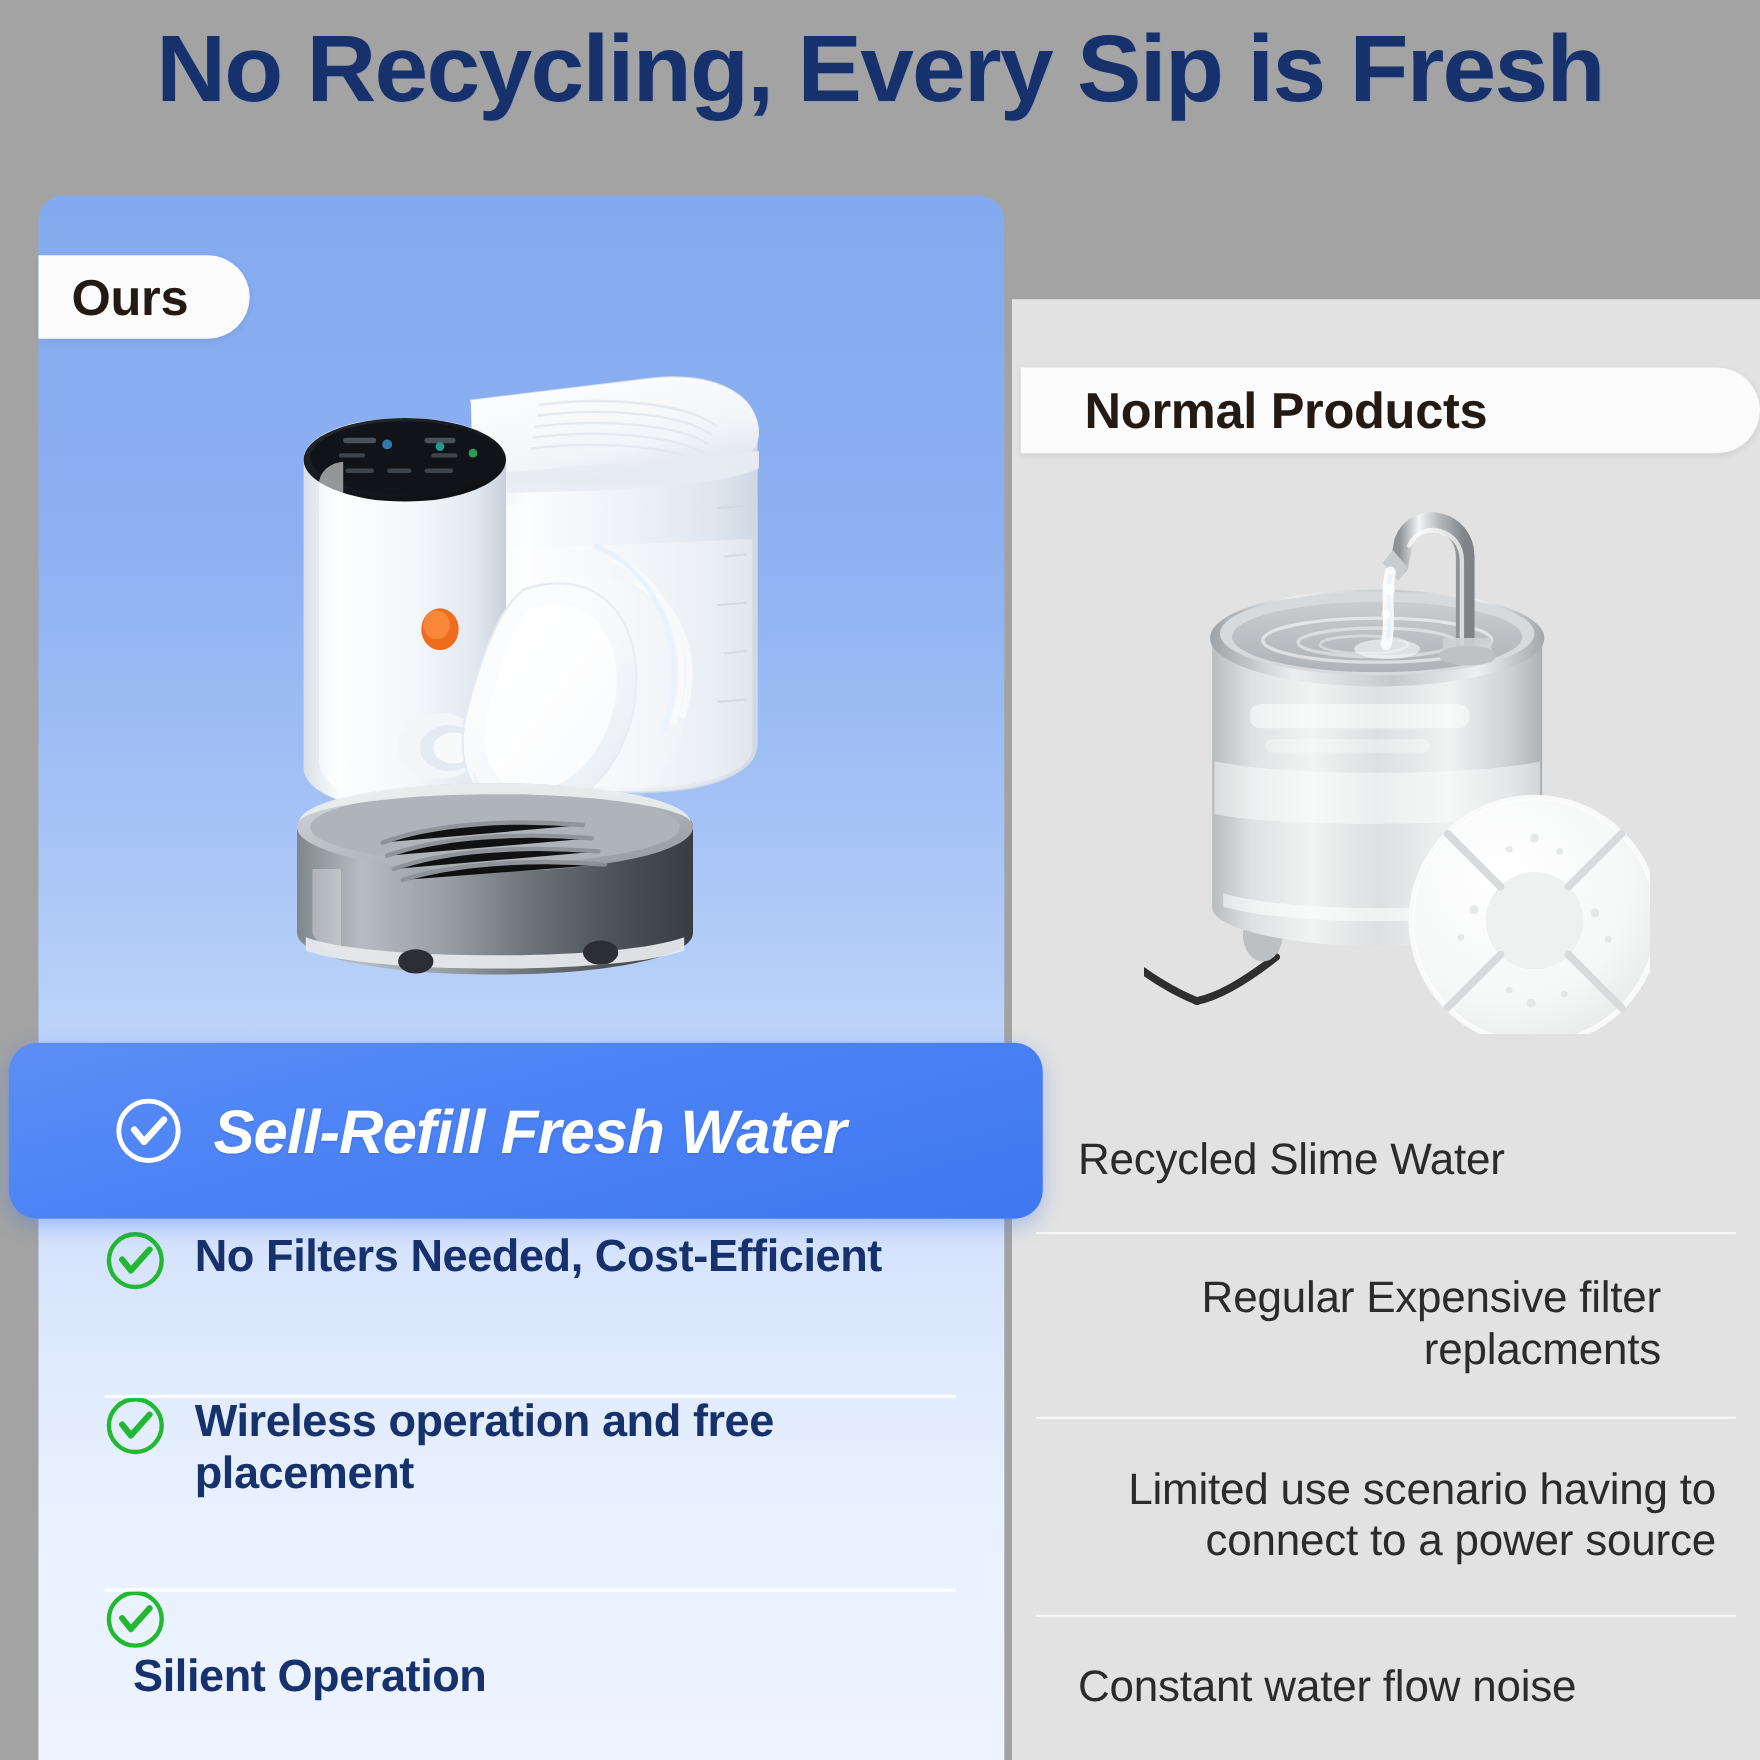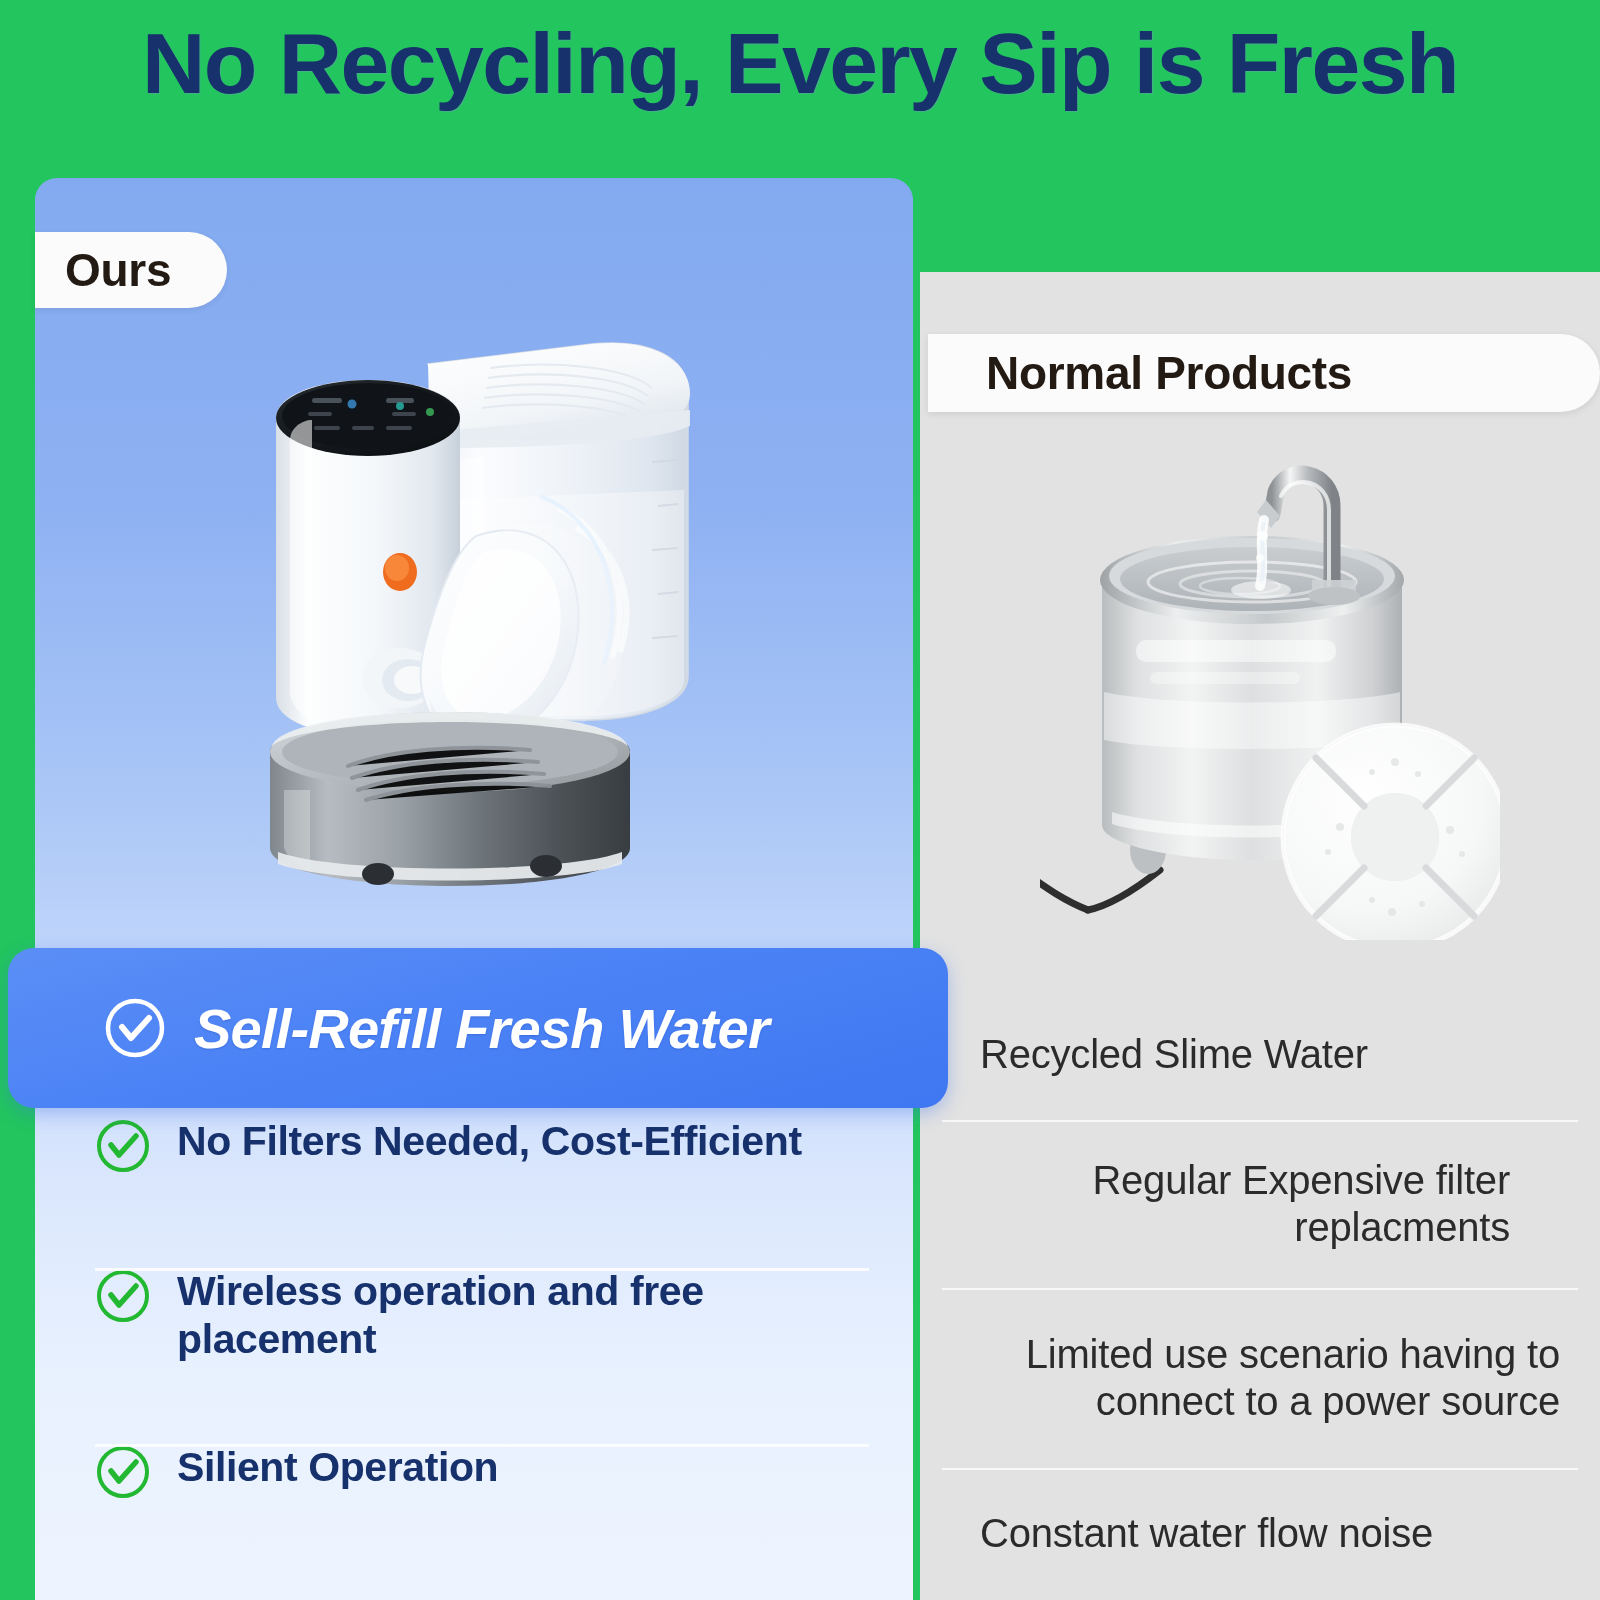--- a/index.html
+++ b/index.html
@@ -3,21 +3,21 @@
 <meta charset="utf-8">
 <title>Comparison Infographic</title>
 <style>
   * { margin:0; padding:0; box-sizing:border-box; }
   html, body {
     width:1600px; height:1600px;
     background:#ffffff;
     font-family:"Liberation Sans", sans-serif;
     overflow:hidden;
   }
-  #page { position:relative; width:1600px; height:1600px; background:#22c55e; }
+  #page { position:relative; width:1600px; height:1600px; background:#a3a3a3; }
 
   
   .page-title{
     position:absolute; left:0; top:14px; width:1600px;
     text-align:center;
     font-size:86px; font-weight:700; letter-spacing:-1.5px;
     color:#16316b;
     font-family:"Liberation Sans", sans-serif;
     transform:scaleX(1.02); transform-origin:center top;
     white-space:nowrap;
@@ -435,21 +435,21 @@
     <div class="ours-item" style="height:176px;">
       <span class="chk-green">
         <svg viewBox="0 0 56 56" width="56" height="56">
           <circle cx="28" cy="28" r="24" fill="none" stroke="#22b831" stroke-width="4"></circle>
           <path d="M16 27 L24 37 L41 18" fill="none" stroke="#22b831" stroke-width="5.5" stroke-linecap="round" stroke-linejoin="round"></path>
         </svg>
       </span>
       <span class="it-text" style="max-width:640px;">Wireless operation and free placement</span>
     </div>
 
-    <div class="ours-item" style="height:156px;">
+    <div class="ours-item" style="height:156px;flex-direction:column;">
       <span class="chk-green">
         <svg viewBox="0 0 56 56" width="56" height="56">
           <circle cx="28" cy="28" r="24" fill="none" stroke="#22b831" stroke-width="4"></circle>
           <path d="M16 27 L24 37 L41 18" fill="none" stroke="#22b831" stroke-width="5.5" stroke-linecap="round" stroke-linejoin="round"></path>
         </svg>
       </span>
       <span class="it-text">Silient Operation</span>
     </div>
 
   </div>

